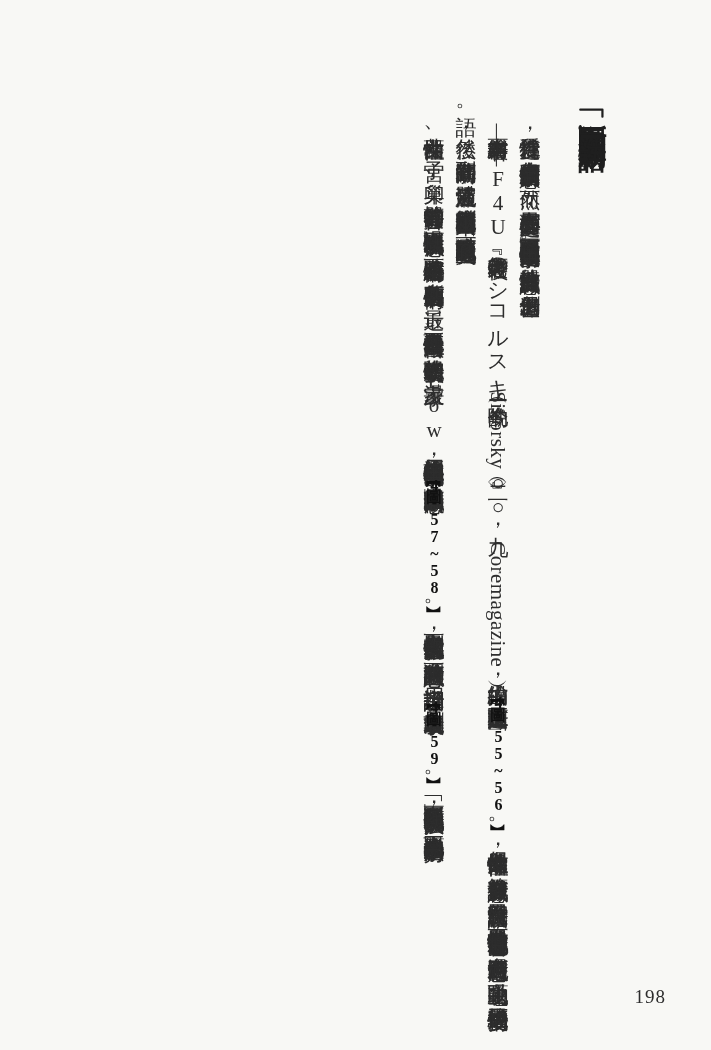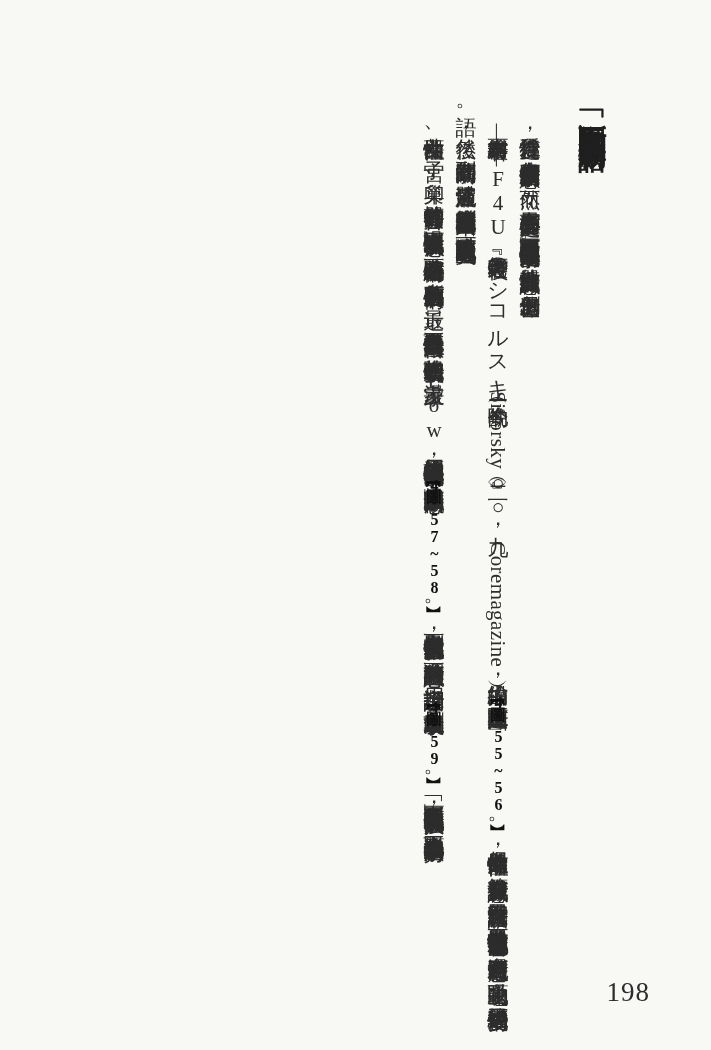--- a/index.html
+++ b/index.html
@@ -36,22 +36,22 @@
   .seg-figref {
     font-weight:700;
     font-size:0.76em;
     text-orientation:upright;
     letter-spacing:0;
     color:#111;
   }
   .seg-upright { text-orientation:upright; }
   .page-number {
     position:absolute;
-    right:61px; bottom:42px;
-    font-size:27px;
+    right:45px; bottom:42px;
+    font-size:19px;
     letter-spacing:1px;
     color:#2d2d2d;
     font-family:"Liberation Serif","DejaVu Serif",serif;
   }
 </style>
 </head>
 <body>
 
 <div class="page">
   <div class="content">

